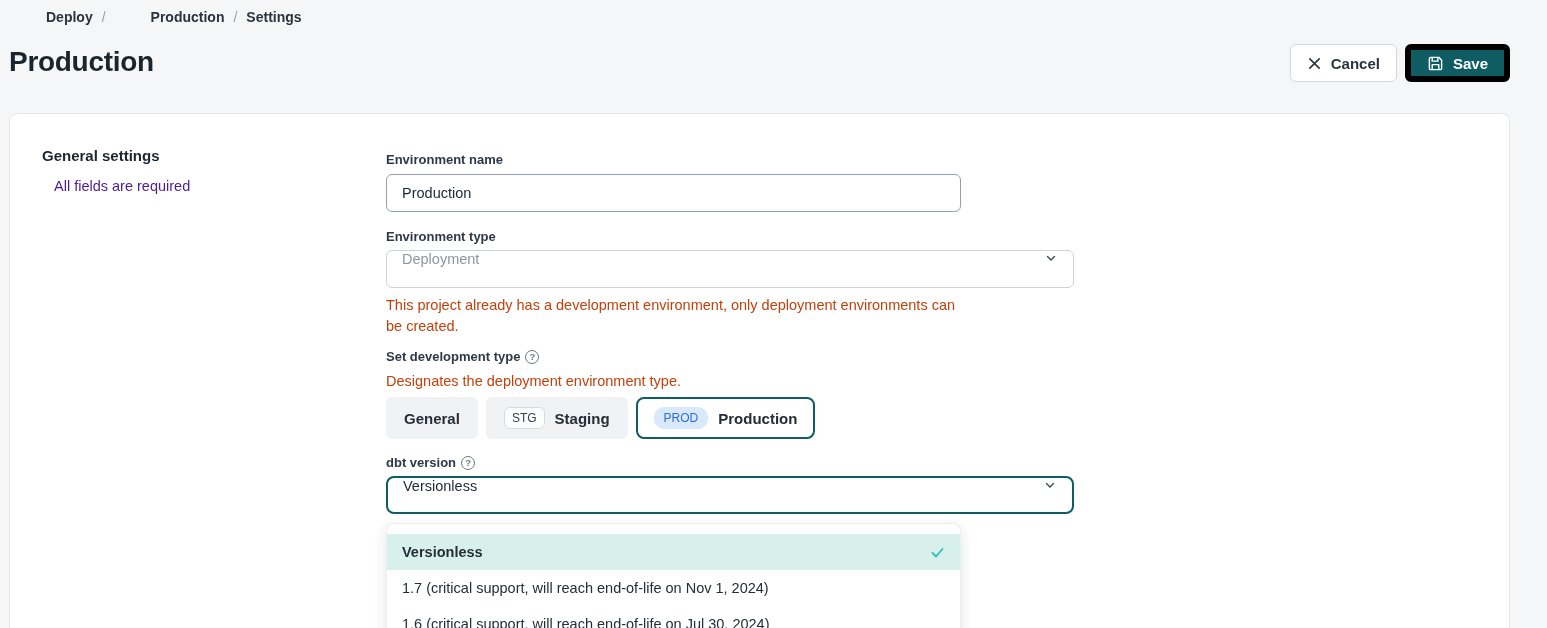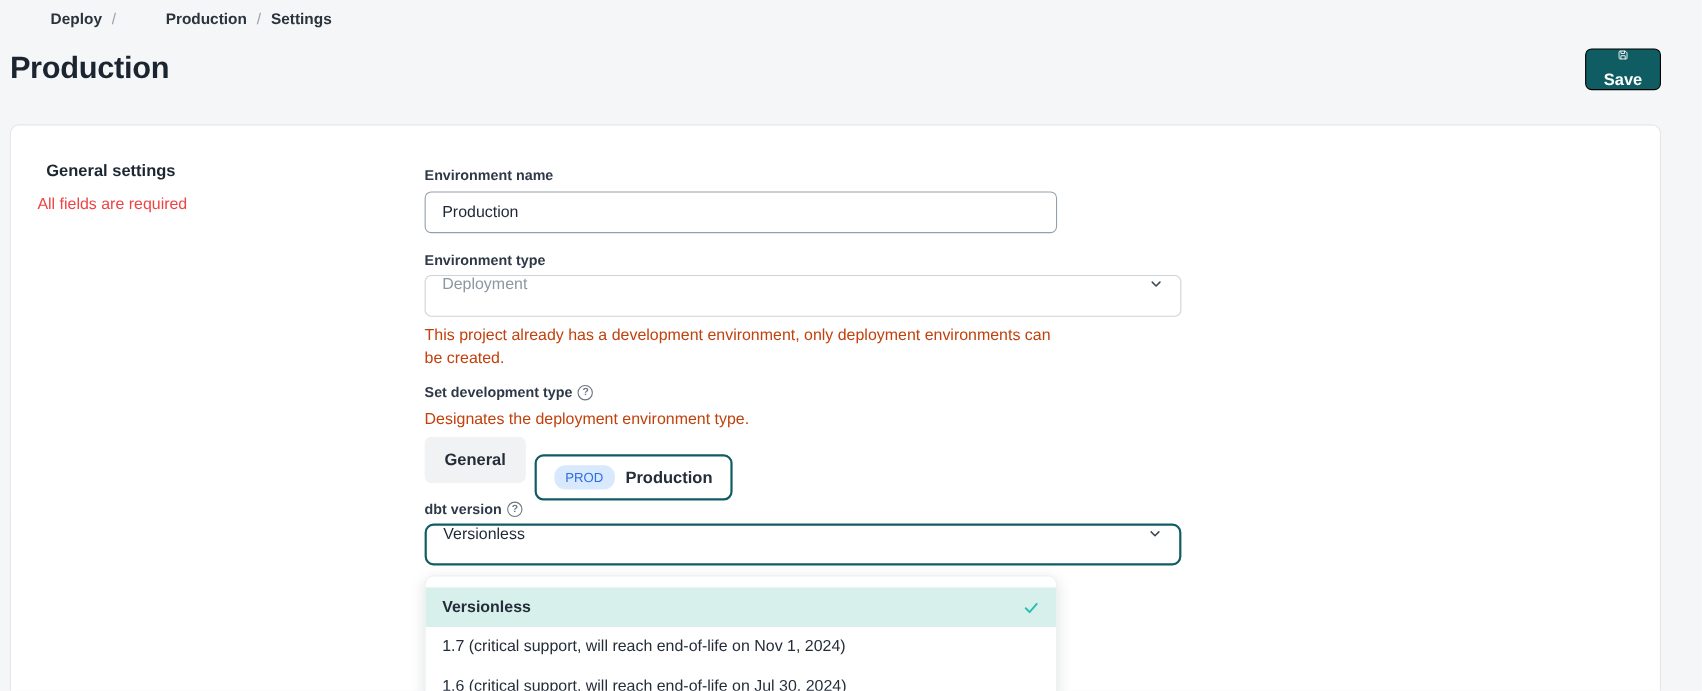--- a/index.html
+++ b/index.html
@@ -34,40 +34,39 @@
     display:inline-flex; align-items:center; justify-content:center;
     gap:9px; height:38px; border-radius:6px;
     font-size:15px; font-weight:700; cursor:pointer;
     font-family:"Liberation Sans", sans-serif;
   }
   .btn-cancel {
     background:#fff; border:1px solid #d2d7dc; color:#2b333d;
     padding:0 16px;
   }
   .btn-save {
-    background:#0f5d63; border:1px solid #000000; color:#fff;
+    background:#0f5d63; border:6px solid #000000; color:#fff;
     padding:0 16px;
-    flex-direction:column;
   }
   .icon-x { width:15px; height:15px; display:block; }
   .icon-save { width:17px; height:17px; display:block; }
 
   
   .card {
     position:absolute; left:9px; top:113px;
     width:1501px; height:700px;
     background:#fff; border:1px solid #e4e6e9; border-radius:8px;
   }
   .section-title {
     position:absolute; left:32px; top:33px;
     font-size:15px; font-weight:700; color:#1c2631;
   }
   .section-subtitle {
-    position:absolute; left:24px; top:64px;
-    font-size:14.5px; color:#ef4444;
+    position:absolute; left:44px; top:64px;
+    font-size:14.5px; color:#4c1d95;
   }
 
   .form-col { position:absolute; left:376px; top:0; width:575px; }
 
   .field-label {
     position:absolute; font-size:13px; font-weight:700; color:#2e3847;
     display:flex; align-items:center; gap:5px;
   }
   .help-icon {
     display:inline-flex; align-items:center; justify-content:center;
@@ -101,21 +100,20 @@
   .type-row { position:absolute; left:0; display:flex; gap:8px; }
   .type-btn {
     display:inline-flex; align-items:center; gap:10px;
     height:42px; border-radius:6px; background:#f1f2f4;
     border:1px solid #f1f2f4; padding:12px 17px;
     font-size:15px; font-weight:700; color:#242d38; cursor:pointer;
   }
   .type-btn.selected {
     background:#fff; border:2px solid #0f5d63; border-radius:8px;
     padding:0 16px;
-    margin-top:16px;
   }
   .badge-stg {
     font-size:12px; font-weight:400; color:#39424d;
     background:#fbfcfc; border:1px solid #d7dbdf; border-radius:6px;
     padding:3px 7px;
   }
   .badge-prod {
     font-size:12px; font-weight:400; color:#2e6ee2;
     background:#d9e9fd; border:1px solid #d9e9fd; border-radius:10px;
     padding:3px 9px;
@@ -142,20 +140,26 @@
   <span class="crumb-link">Deploy</span>
   <span class="sep">/</span>
   <span class="crumb-link">Production</span>
   <span class="sep">/</span>
   <span>Settings</span>
 </nav>
 
 <h1 class="page-title">Production</h1>
 
 <div class="header-actions">
+  <button class="btn btn-cancel">
+    <svg class="icon-x" viewBox="0 0 16 16" fill="none" stroke="#2b333d" stroke-width="1.7" stroke-linecap="round">
+        <path d="M3 3 L13 13 M13 3 L3 13"></path>
+      </svg>
+    <span>Cancel</span>
+  </button>
   <button class="btn btn-save">
     <svg class="icon-save" viewBox="0 0 18 18" fill="none" stroke="#ffffff" stroke-width="1.5" stroke-linejoin="round" stroke-linecap="round">
         <path d="M2.5 4 a1.5 1.5 0 0 1 1.5-1.5 h8.5 l3 3 v8.5 a1.5 1.5 0 0 1 -1.5 1.5 h-10 a1.5 1.5 0 0 1 -1.5 -1.5 z"></path>
         <path d="M5.5 2.8 v3.7 h6 v-3.7"></path>
         <path d="M5.5 15.2 v-5 h7 v5"></path>
       </svg>
     <span>Save</span>
   </button>
 </div>
 
@@ -184,20 +188,24 @@
 
     <label class="field-label" style="top:235px;">
       <span>Set development type</span>
       <span class="help-icon">?</span>
     </label>
     <p class="helper-text" style="top:257px;">Designates the deployment environment type.</p>
 
     <div class="type-row" style="top:283px;">
       <button class="type-btn">
         <span>General</span>
+      </button>
+      <button class="type-btn">
+        <span class="badge-stg">STG</span>
+        <span>Staging</span>
       </button>
       <button class="type-btn selected">
         <span class="badge-prod">PROD</span>
         <span>Production</span>
       </button>
     </div>
 
     <label class="field-label" style="top:341px;">
       <span>dbt version</span>
       <span class="help-icon">?</span>

